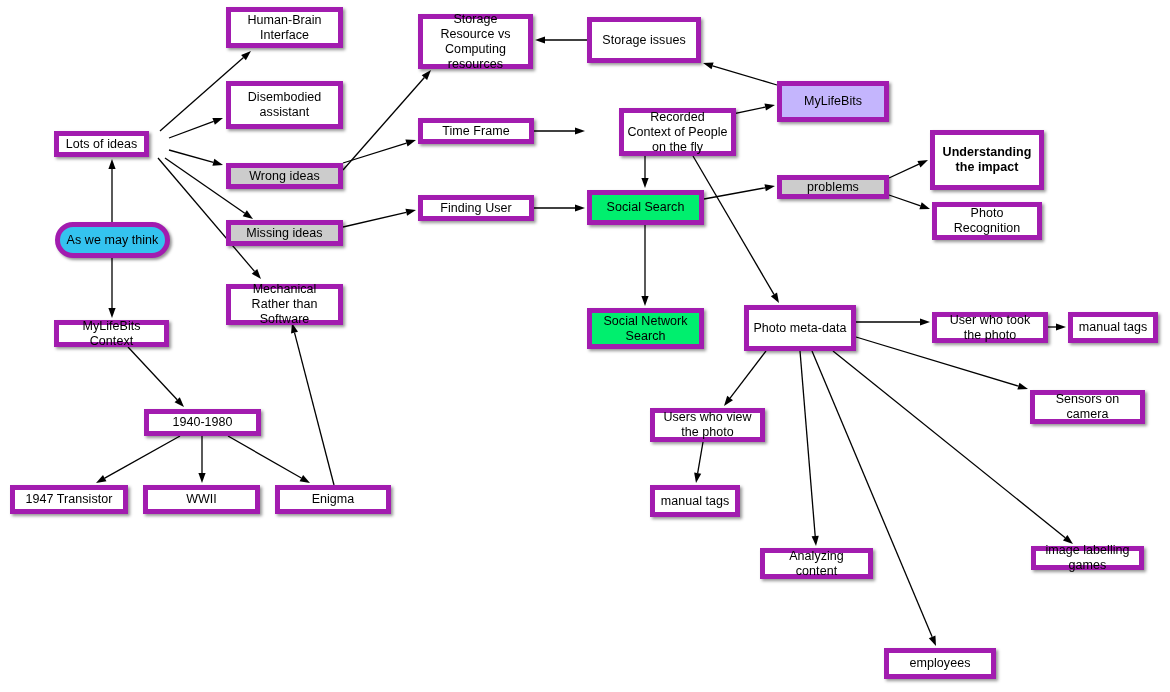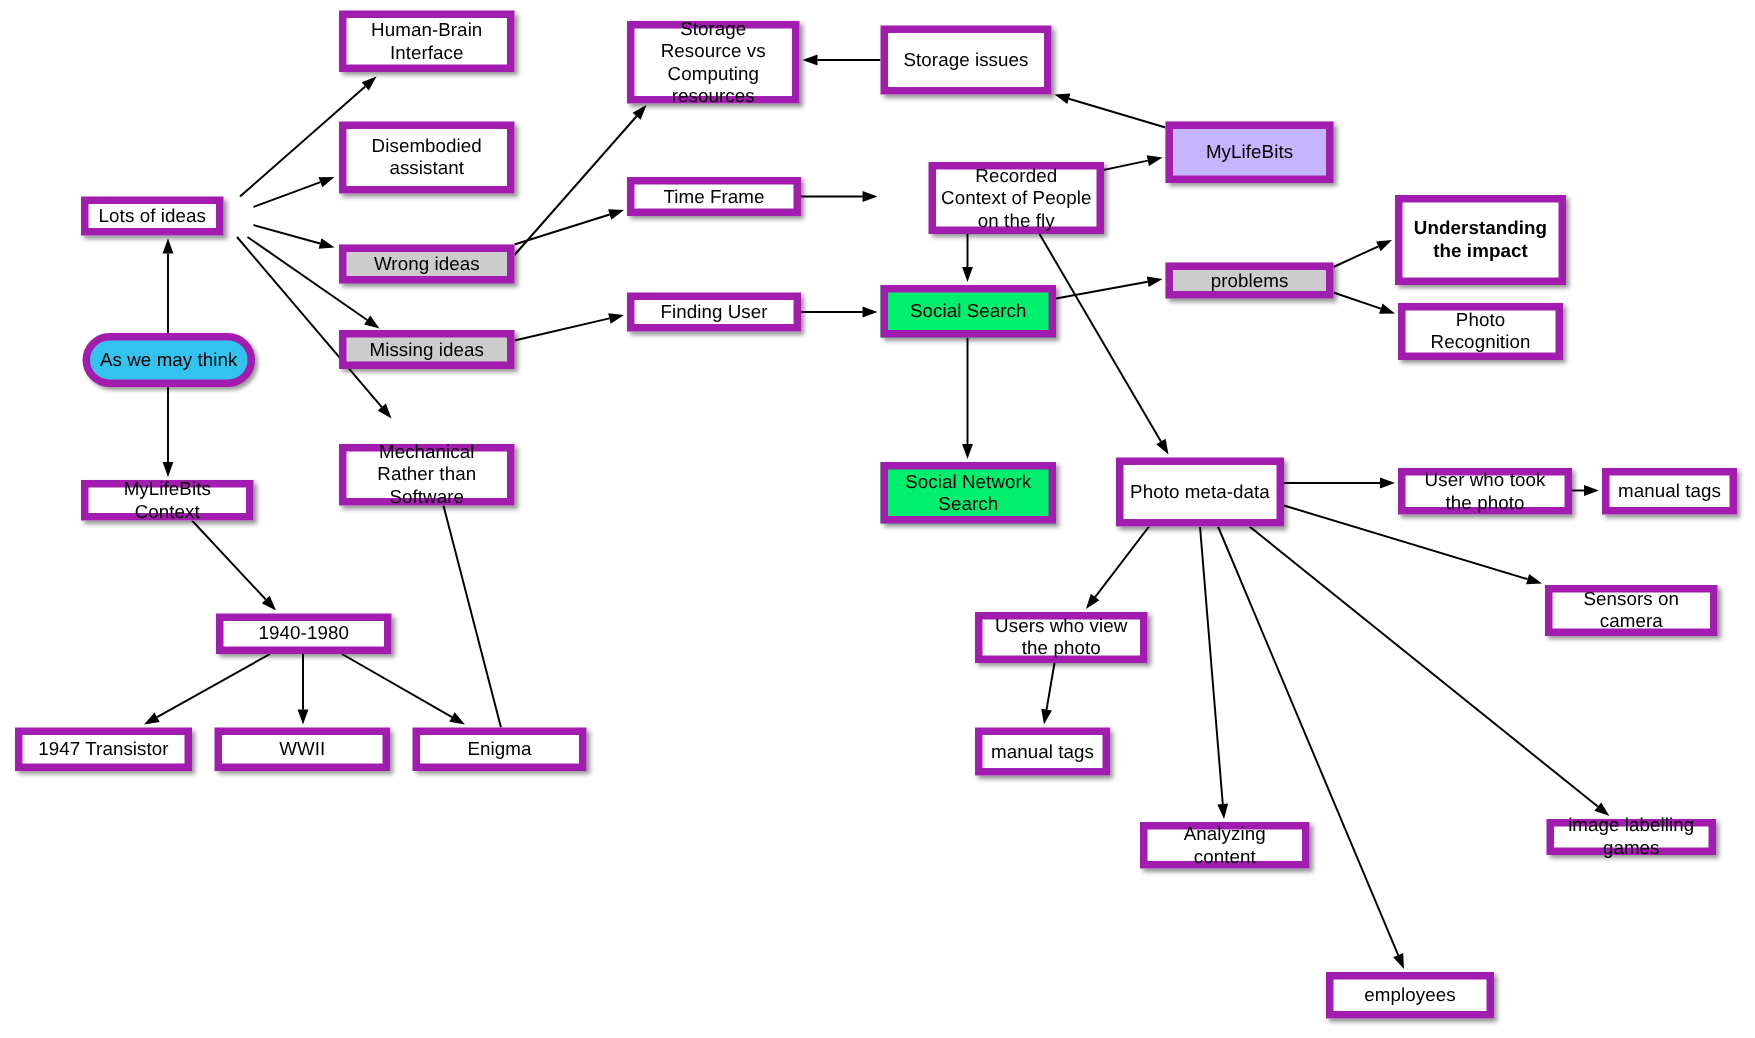--- a/index.html
+++ b/index.html
@@ -205,21 +205,21 @@
       </div>
       <div class="node gray" style="left: 226px; top: 163px; width: 117px; height: 26px;">
         <span class="lbl">Wrong ideas</span>
       </div>
       <div class="node gray" style="left: 226px; top: 220px; width: 117px; height: 26px;">
         <span class="lbl">Missing ideas</span>
       </div>
       <div class="node blue oval" style="left: 55px; top: 222px; width: 115px; height: 36px;">
         <span class="lbl">As we may think</span>
       </div>
-      <div class="node white" style="left: 226px; top: 296px; width: 117px; height: 41px;">
+      <div class="node white" style="left: 226px; top: 284px; width: 117px; height: 41px;">
         <span class="lbl">Mechanical Rather than Software</span>
       </div>
       <div class="node white" style="left: 54px; top: 320px; width: 115px; height: 27px;">
         <span class="lbl">MyLifeBits Context</span>
       </div>
       <div class="node white" style="left: 144px; top: 409px; width: 117px; height: 27px;">
         <span class="lbl">1940-1980</span>
       </div>
       <div class="node white" style="left: 10px; top: 485px; width: 118px; height: 29px;">
         <span class="lbl">1947 Transistor</span>

